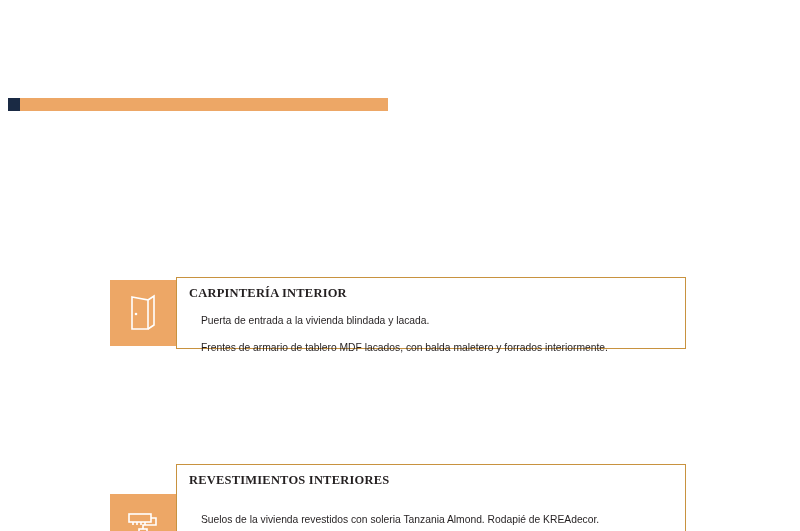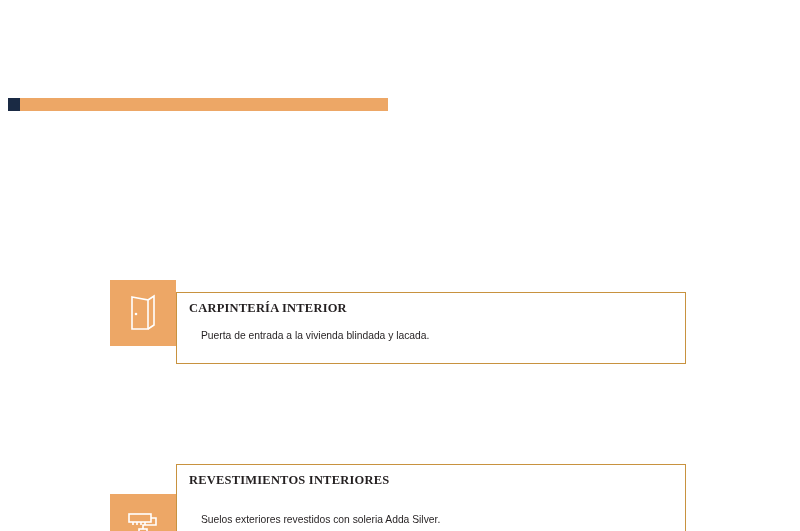--- a/index.html
+++ b/index.html
@@ -86,21 +86,21 @@
     color: #231f20;
   }
 
   .gap {
     height: 9px;
   }
 
   
   #section-carpinteria { top: 140px; left: 0; width: 800px; height: 80px; }
   #section-carpinteria .icon-box { top: 140px; }
-  #section-carpinteria .content-box { top: 152px; width: 510px; height: 72px; }
+  #section-carpinteria .content-box { top: 137px; width: 510px; height: 72px; }
 
   #section-revestimientos { top: 232px; left: 0; width: 792px; height: 130px; }
   #section-revestimientos .icon-box { top: 262px; }
   #section-revestimientos .content-box { top: 232px; width: 510px; height: 129px; }
 
   #section-sanitarios { top: 372px; left: 0; width: 800px; height: 130px; }
 </style>
 </head>
 <body>
 
@@ -115,37 +115,39 @@
         <svg width="34" height="38" viewBox="0 0 34 38" fill="none" stroke="#ffffff" stroke-width="1.6">
           <path d="M6 3 L22 6 L22 35 L6 35 Z"></path>
           <path d="M22 6 L28 2 L28 31 L22 35"></path>
           <circle cx="10" cy="20" r="1.3" fill="#ffffff" stroke="none"></circle>
         </svg>
       </span>
     </div>
     <div class="content-box">
       <div class="sec-title">CARPINTERÍA INTERIOR</div>
       <p class="line">Puerta de entrada a la vivienda blindada y lacada.</p>
+      <p class="line">Frentes de armario de tablero MDF lacados, con balda maletero y forrados interiormente.</p>
     </div>
   </div>
 
   <div class="section" id="section-revestimientos">
     <div class="icon-box">
       <span>
         <svg width="38" height="36" viewBox="0 0 38 36" fill="none" stroke="#ffffff" stroke-width="1.6">
           <rect x="5" y="5" width="22" height="8"></rect>
           <path d="M27 9 L32 9 L32 16 L19 16 L19 20"></path>
           <rect x="15" y="20" width="8" height="11"></rect>
           <path d="M9 13 L9 16 M13 13 L13 16 M17 13 L17 16 M21 13 L21 16"></path>
         </svg>
       </span>
     </div>
     <div class="content-box">
       <div class="sec-title">REVESTIMIENTOS INTERIORES</div>
       <div class="gap"></div>
+      <p class="line">Suelos de la vivienda revestidos con soleria Tanzania Almond. Rodapié de KREAdecor.</p>
       <p class="line">Suelos exteriores revestidos con soleria Adda Silver.</p>
 
     </div>
   </div>
 
   <div class="section" id="section-sanitarios">
     
     
   </div>
 

